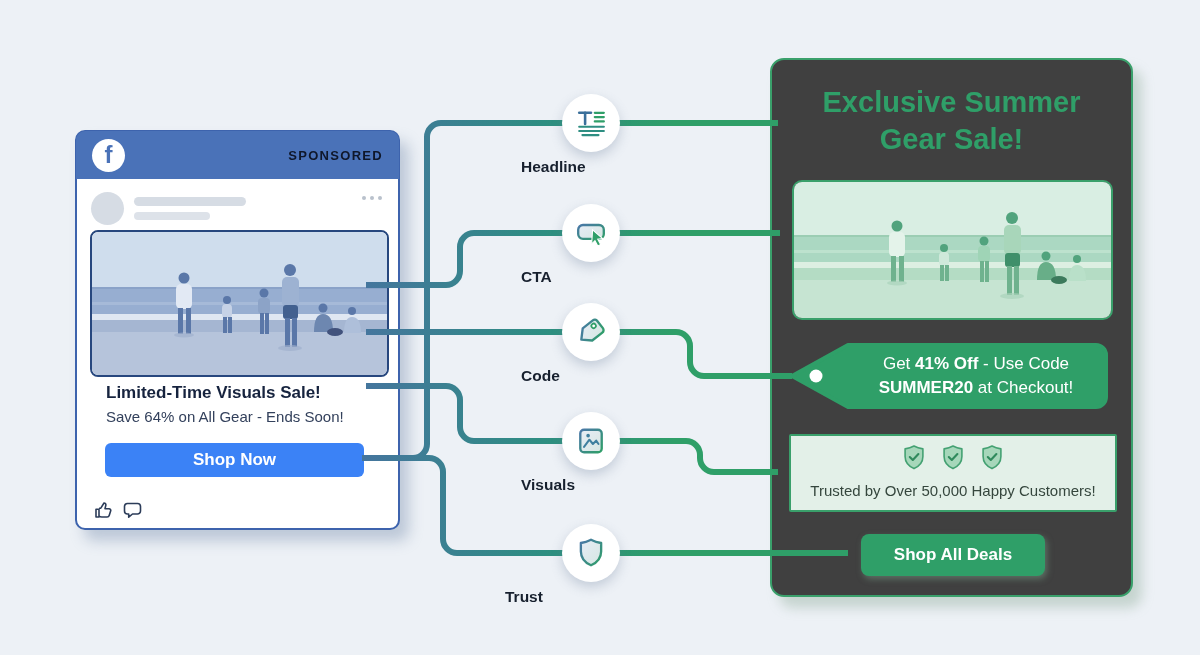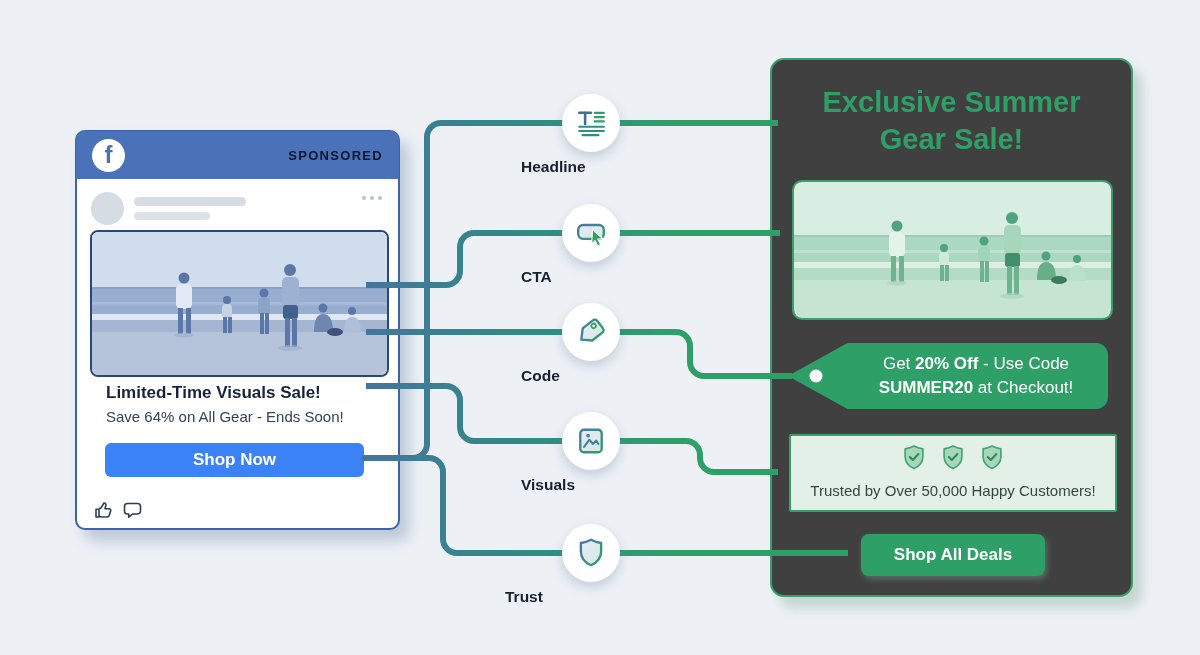--- a/index.html
+++ b/index.html
@@ -251,21 +251,21 @@
     </svg>
   </div>
 
   <div class="lp-tag">
     <svg width="322" height="70" viewBox="0 0 322 70">
       <path d="M2 35 L58 4 H306 a10 10 0 0 1 10 10 V56 a10 10 0 0 1 -10 10 H58 Z" fill="#2f9f68" stroke="#2f9f68" stroke-width="4" stroke-linejoin="round"></path>
       <circle cx="26" cy="35" r="6.5" fill="#ffffff"></circle>
     </svg>
     <div class="lp-tag-text">
       <div>
-        <span>Get </span><b>20% Off</b><span> - Use Code</span>
+        <span>Get </span><b>41% Off</b><span> - Use Code</span>
       </div>
       <div>
         <b>SUMMER20</b><span> at Checkout!</span>
       </div>
     </div>
   </div>
 
   <div class="lp-trust">
     <div class="lp-shields">
       <svg width="26" height="28" viewBox="0 0 26 28">

